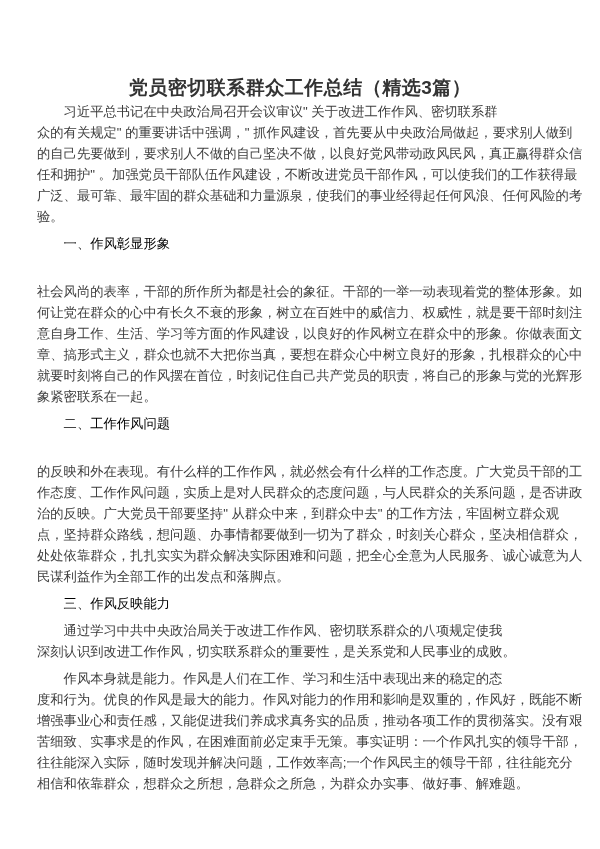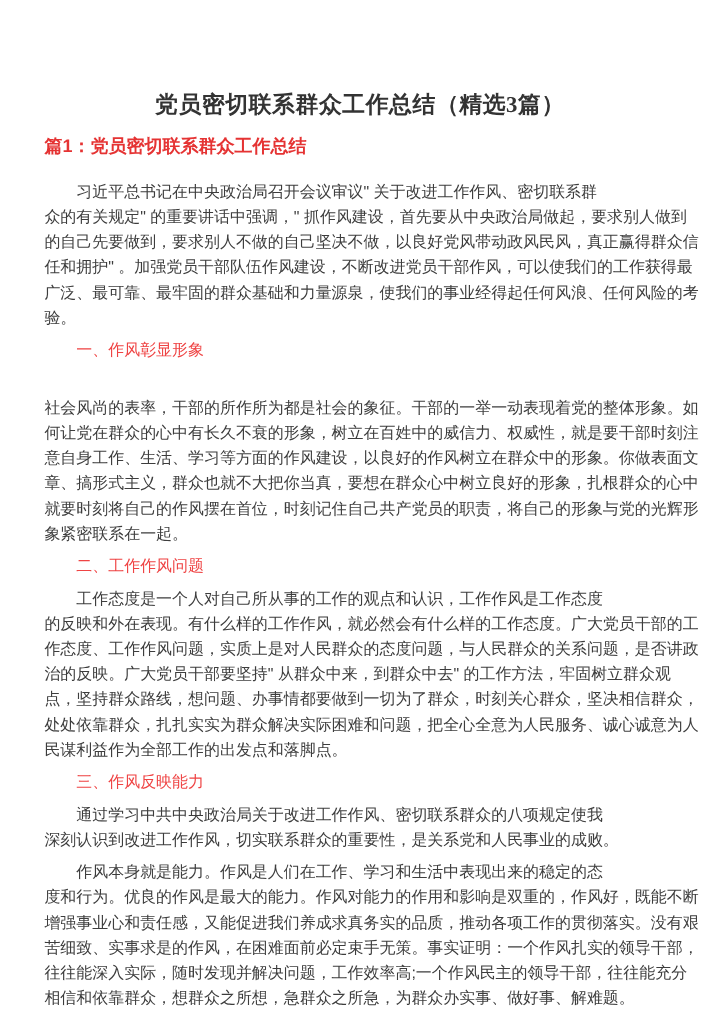--- a/index.html
+++ b/index.html
@@ -20,21 +20,20 @@
   }
   .doc-title {
     margin: 0;
     padding-right: 20px;
     font-size: 19px;
     line-height: 26px;
     font-weight: 700;
     text-align: center;
     color: #333333;
     letter-spacing: 0.5px;
-    font-family: Liberation Serif, serif;
   }
   .part-heading {
     margin: 12px 0 16px 0;
     font-size: 15px;
     line-height: 20px;
     font-weight: 700;
     color: #e53333;
   }
   .para {
     margin: 0 0 6px 0;
@@ -43,41 +42,40 @@
     text-indent: 2em;
     color: #3d3d3d;
     word-break: break-all;
   }
   .sec-heading {
     margin: 0 0 6px 0;
     font-size: 13.3px;
     line-height: 21px;
     font-weight: 400;
     text-indent: 2em;
-    color: #ef4444;
+    color: #000000;
   }
 </style>
 </head>
 <body>
 
 <div class="page">
 
   <h1 class="doc-title">党员密切联系群众工作总结（精选3篇）</h1>
 
-  <h2 class="part-heading">篇1：党员密切联系群众工作总结</h2>
 
   <p class="para"><span>习近平总书记在中央政治局召开会议审议" 关于改进工作作风、密切联系群</span><br><span>众的有关规定" 的重要讲话中强调，" 抓作风建设，首先要从中央政治局做起，要求别人做到的自己先要做到，要求别人不做的自己坚决不做，以良好党风带动政风民风，真正赢得群众信任和拥护" 。加强党员干部队伍作风建设，不断改进党员干部作风，可以使我们的工作获得最广泛、最可靠、最牢固的群众基础和力量源泉，使我们的事业经得起任何风浪、任何风险的考验。</span></p>
 
   <h3 class="sec-heading">一、作风彰显形象</h3>
 
   <p class="para"><br><span>社会风尚的表率，干部的所作所为都是社会的象征。干部的一举一动表现着党的整体形象。如何让党在群众的心中有长久不衰的形象，树立在百姓中的威信力、权威性，就是要干部时刻注意自身工作、生活、学习等方面的作风建设，以良好的作风树立在群众中的形象。你做表面文章、搞形式主义，群众也就不大把你当真，要想在群众心中树立良好的形象，扎根群众的心中就要时刻将自己的作风摆在首位，时刻记住自己共产党员的职责，将自己的形象与党的光辉形象紧密联系在一起。</span></p>
 
   <h3 class="sec-heading">二、工作作风问题</h3>
 
-  <p class="para"><span>工作态度是一个人对自己所从事的工作的观点和认识，工作作风是工作态度</span><br><span>的反映和外在表现。有什么样的工作作风，就必然会有什么样的工作态度。广大党员干部的工作态度、工作作风问题，实质上是对人民群众的态度问题，与人民群众的关系问题，是否讲政治的反映。广大党员干部要坚持" 从群众中来，到群众中去" 的工作方法，牢固树立群众观点，坚持群众路线，想问题、办事情都要做到一切为了群众，时刻关心群众，坚决相信群众，处处依靠群众，扎扎实实为群众解决实际困难和问题，把全心全意为人民服务、诚心诚意为人民谋利益作为全部工作的出发点和落脚点。</span></p>
+  <p class="para"><br><span>的反映和外在表现。有什么样的工作作风，就必然会有什么样的工作态度。广大党员干部的工作态度、工作作风问题，实质上是对人民群众的态度问题，与人民群众的关系问题，是否讲政治的反映。广大党员干部要坚持" 从群众中来，到群众中去" 的工作方法，牢固树立群众观点，坚持群众路线，想问题、办事情都要做到一切为了群众，时刻关心群众，坚决相信群众，处处依靠群众，扎扎实实为群众解决实际困难和问题，把全心全意为人民服务、诚心诚意为人民谋利益作为全部工作的出发点和落脚点。</span></p>
 
   <h3 class="sec-heading">三、作风反映能力</h3>
 
   <p class="para"><span>通过学习中共中央政治局关于改进工作作风、密切联系群众的八项规定使我</span><br><span>深刻认识到改进工作作风，切实联系群众的重要性，是关系党和人民事业的成败。</span></p>
 
   <p class="para"><span>作风本身就是能力。作风是人们在工作、学习和生活中表现出来的稳定的态</span><br><span>度和行为。优良的作风是最大的能力。作风对能力的作用和影响是双重的，作风好，既能不断增强事业心和责任感，又能促进我们养成求真务实的品质，推动各项工作的贯彻落实。没有艰苦细致、实事求是的作风，在困难面前必定束手无策。事实证明：一个作风扎实的领导干部，往往能深入实际，随时发现并解决问题，工作效率高;一个作风民主的领导干部，往往能充分相信和依靠群众，想群众之所想，急群众之所急，为群众办实事、做好事、解难题。</span></p>
 
 </div>
 
 </body></html>

